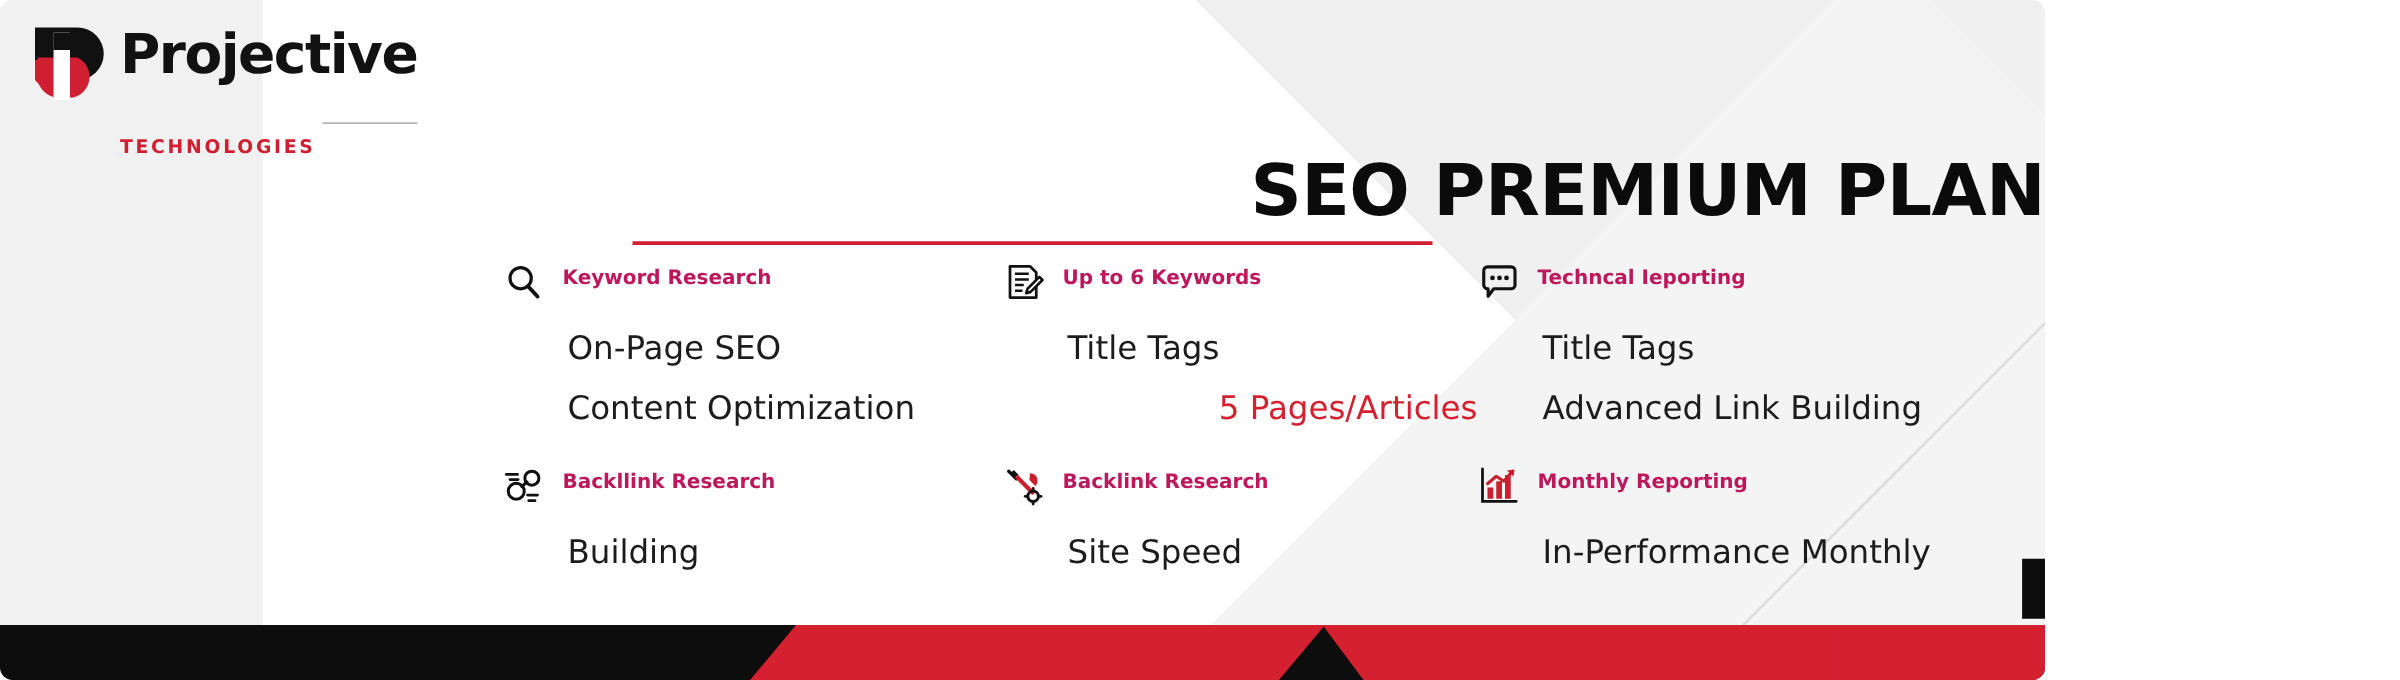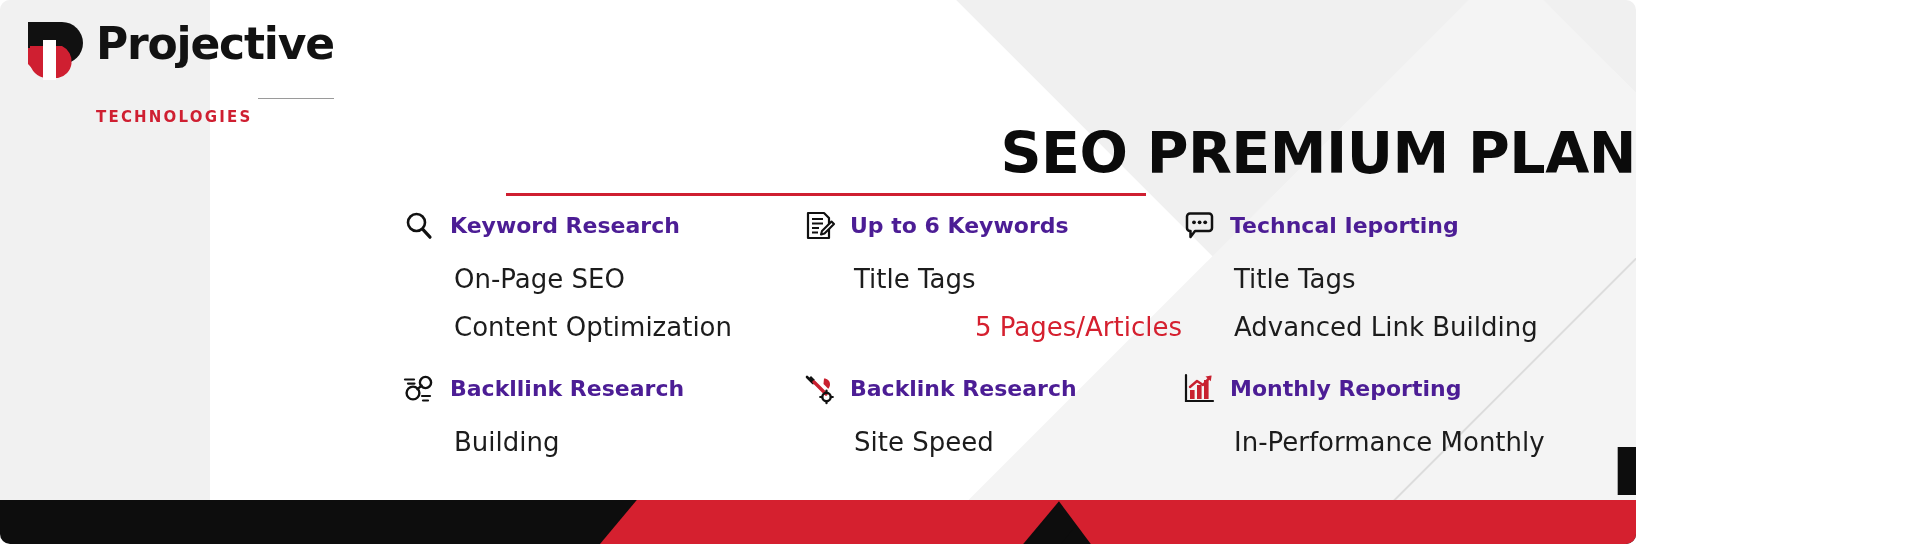--- a/index.html
+++ b/index.html
@@ -118,21 +118,21 @@
   }
   .col { display:flex; flex-direction:column; }
   .feat-group { margin-bottom:6px; }
   .feat-head {
     display:flex; align-items:flex-start; gap:14px;
     min-height:36px;
   }
   .feat-icon { width:34px; height:34px; flex:none; display:block; margin-top:-3px; }
   .feat-icon svg { display:block; }
   .feat-title {
-    font-size:22px; font-weight:bold; color:#4c1d95;
+    font-size:16px; font-weight:bold; color:#be185d;
     line-height:1.25; white-space:nowrap;
     font-family:"DejaVu Sans", sans-serif;
   }
   .feat-sub {
     font-size:26px; font-weight:normal; color:#1c1c1c;
     line-height:1.25; margin-left:52px; margin-top:15px;
     white-space:nowrap;
     font-family:"DejaVu Sans", sans-serif;
   }
   .feat-sub.accent { color:#d5202f; font-weight:normal;text-align:right; }

